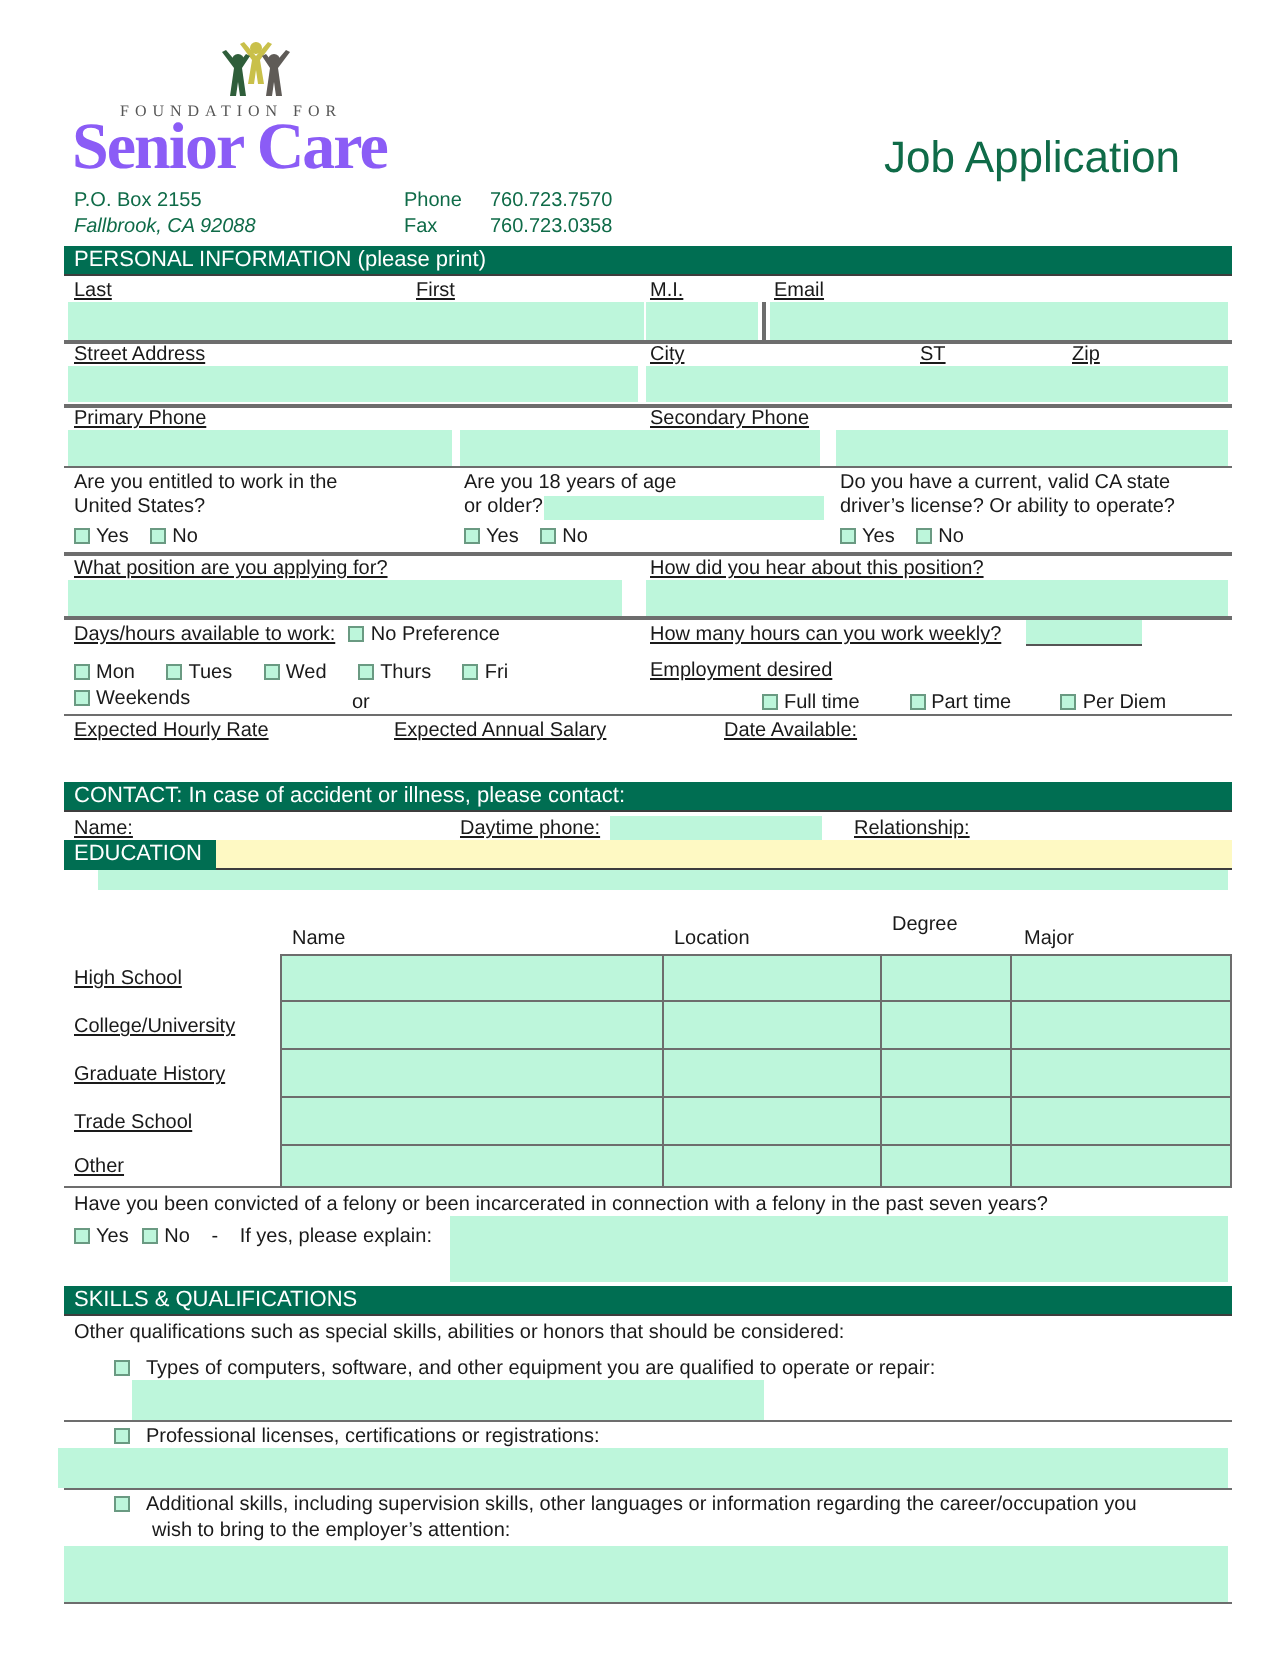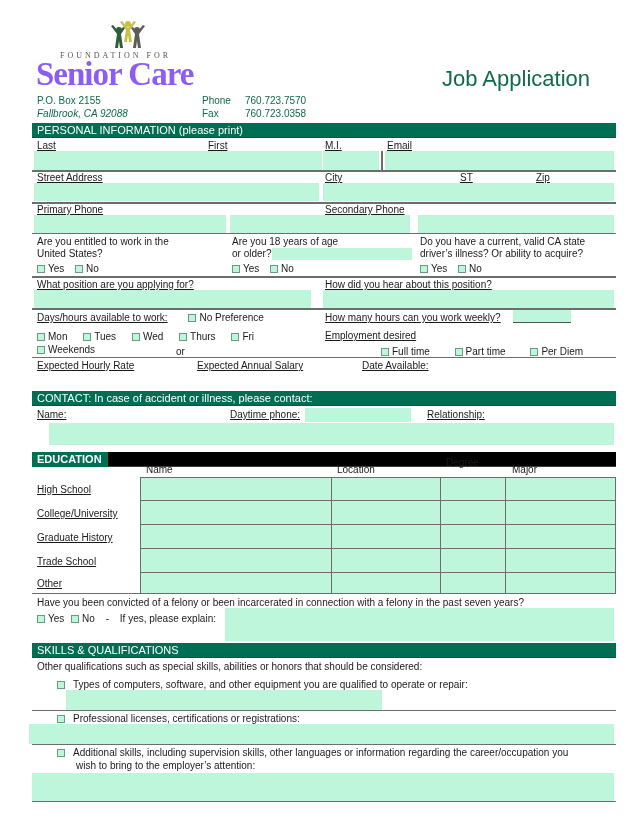--- a/index.html
+++ b/index.html
@@ -88,37 +88,37 @@
   <div>or older?</div>
 </div>
 <div class="field" style="left:272px;top:248px;width:140px;height:12px;"></div>
 <div class="lbl" style="left:232px;top:263px;">
   <span class="opt"><span class="cb"></span><span>Yes</span></span>
   <span class="opt"><span class="cb"></span><span>No</span></span>
 </div>
 
 <div class="lbl" style="left:420px;top:236px;">
   <div>Do you have a current, valid CA state</div>
-  <div>driver’s illness? Or ability to acquire?</div>
+  <div>driver’s license? Or ability to operate?</div>
 </div>
 <div class="lbl" style="left:420px;top:263px;">
   <span class="opt"><span class="cb"></span><span>Yes</span></span>
   <span class="opt"><span class="cb"></span><span>No</span></span>
 </div>
 <div class="rule" style="top:276px;"></div>
 
 <div class="lbl u" style="left:37px;top:279px;">What position are you applying for?</div>
 <div class="lbl u" style="left:325px;top:279px;">How did you hear about this position?</div>
 <div class="field" style="left:34px;top:290px;width:277px;height:18px;"></div>
 <div class="field" style="left:323px;top:290px;width:291px;height:18px;"></div>
 <div class="rule" style="top:308px;"></div>
 
 <div class="lbl" style="left:37px;top:312px;">
   <span class="u">Days/hours available to work:</span>
-  <span style="margin-left:18px;"><span class="cb"></span><span>No Preference</span></span>
+  <span style="margin-left:4px;"><span class="cb"></span><span>No Preference</span></span>
 </div>
 <div class="lbl" style="left:37px;top:331px;">
   <span style="margin-right:13px;"><span class="cb"></span><span>Mon</span></span>
   <span style="margin-right:13px;"><span class="cb"></span><span>Tues</span></span>
   <span style="margin-right:13px;"><span class="cb"></span><span>Wed</span></span>
   <span style="margin-right:13px;"><span class="cb"></span><span>Thurs</span></span>
   <span><span class="cb"></span><span>Fri</span></span>
 </div>
 <div class="lbl" style="left:37px;top:344px;"><span class="cb"></span><span>Weekends</span></div>
 
@@ -137,21 +137,21 @@
 <div class="lbl u" style="left:197px;top:360px;">Expected Annual Salary</div>
 <div class="lbl u" style="left:362px;top:360px;">Date Available:</div>
 
 <div class="bar" style="top:391px;">CONTACT: In case of accident or illness, please contact:</div>
 <div class="lbl u" style="left:37px;top:409px;">Name:</div>
 <div class="lbl u" style="left:230px;top:409px;">Daytime phone:</div>
 <div class="field" style="left:305px;top:408px;width:106px;height:14px;"></div>
 <div class="lbl u" style="left:427px;top:409px;">Relationship:</div>
 <div class="field" style="left:49px;top:423px;width:565px;height:22px;"></div>
 
-<div class="bar" style="top:452px;background:#000000;padding-left:0;font-weight:bold;">
+<div class="bar" style="top:420px;background:#fef9c3;padding-left:0;">
   <span style="display:inline-block;background:#006e52;padding-left:5px;padding-right:2px;height:15px;width:76px;">EDUCATION</span>
 </div>
 <div class="lbl" style="left:146px;top:464px;">Name</div>
 <div class="lbl" style="left:337px;top:464px;">Location</div>
 <div class="lbl" style="left:446px;top:457px;">Degree</div>
 <div class="lbl" style="left:512px;top:464px;">Major</div>
 
 <div class="lbl u" style="left:37px;top:484px;">High School</div>
 <div class="edu-cell" style="left:140px;top:477px;width:192px;height:24px;"></div>
 <div class="edu-cell" style="left:331px;top:477px;width:110px;height:24px;"></div>

